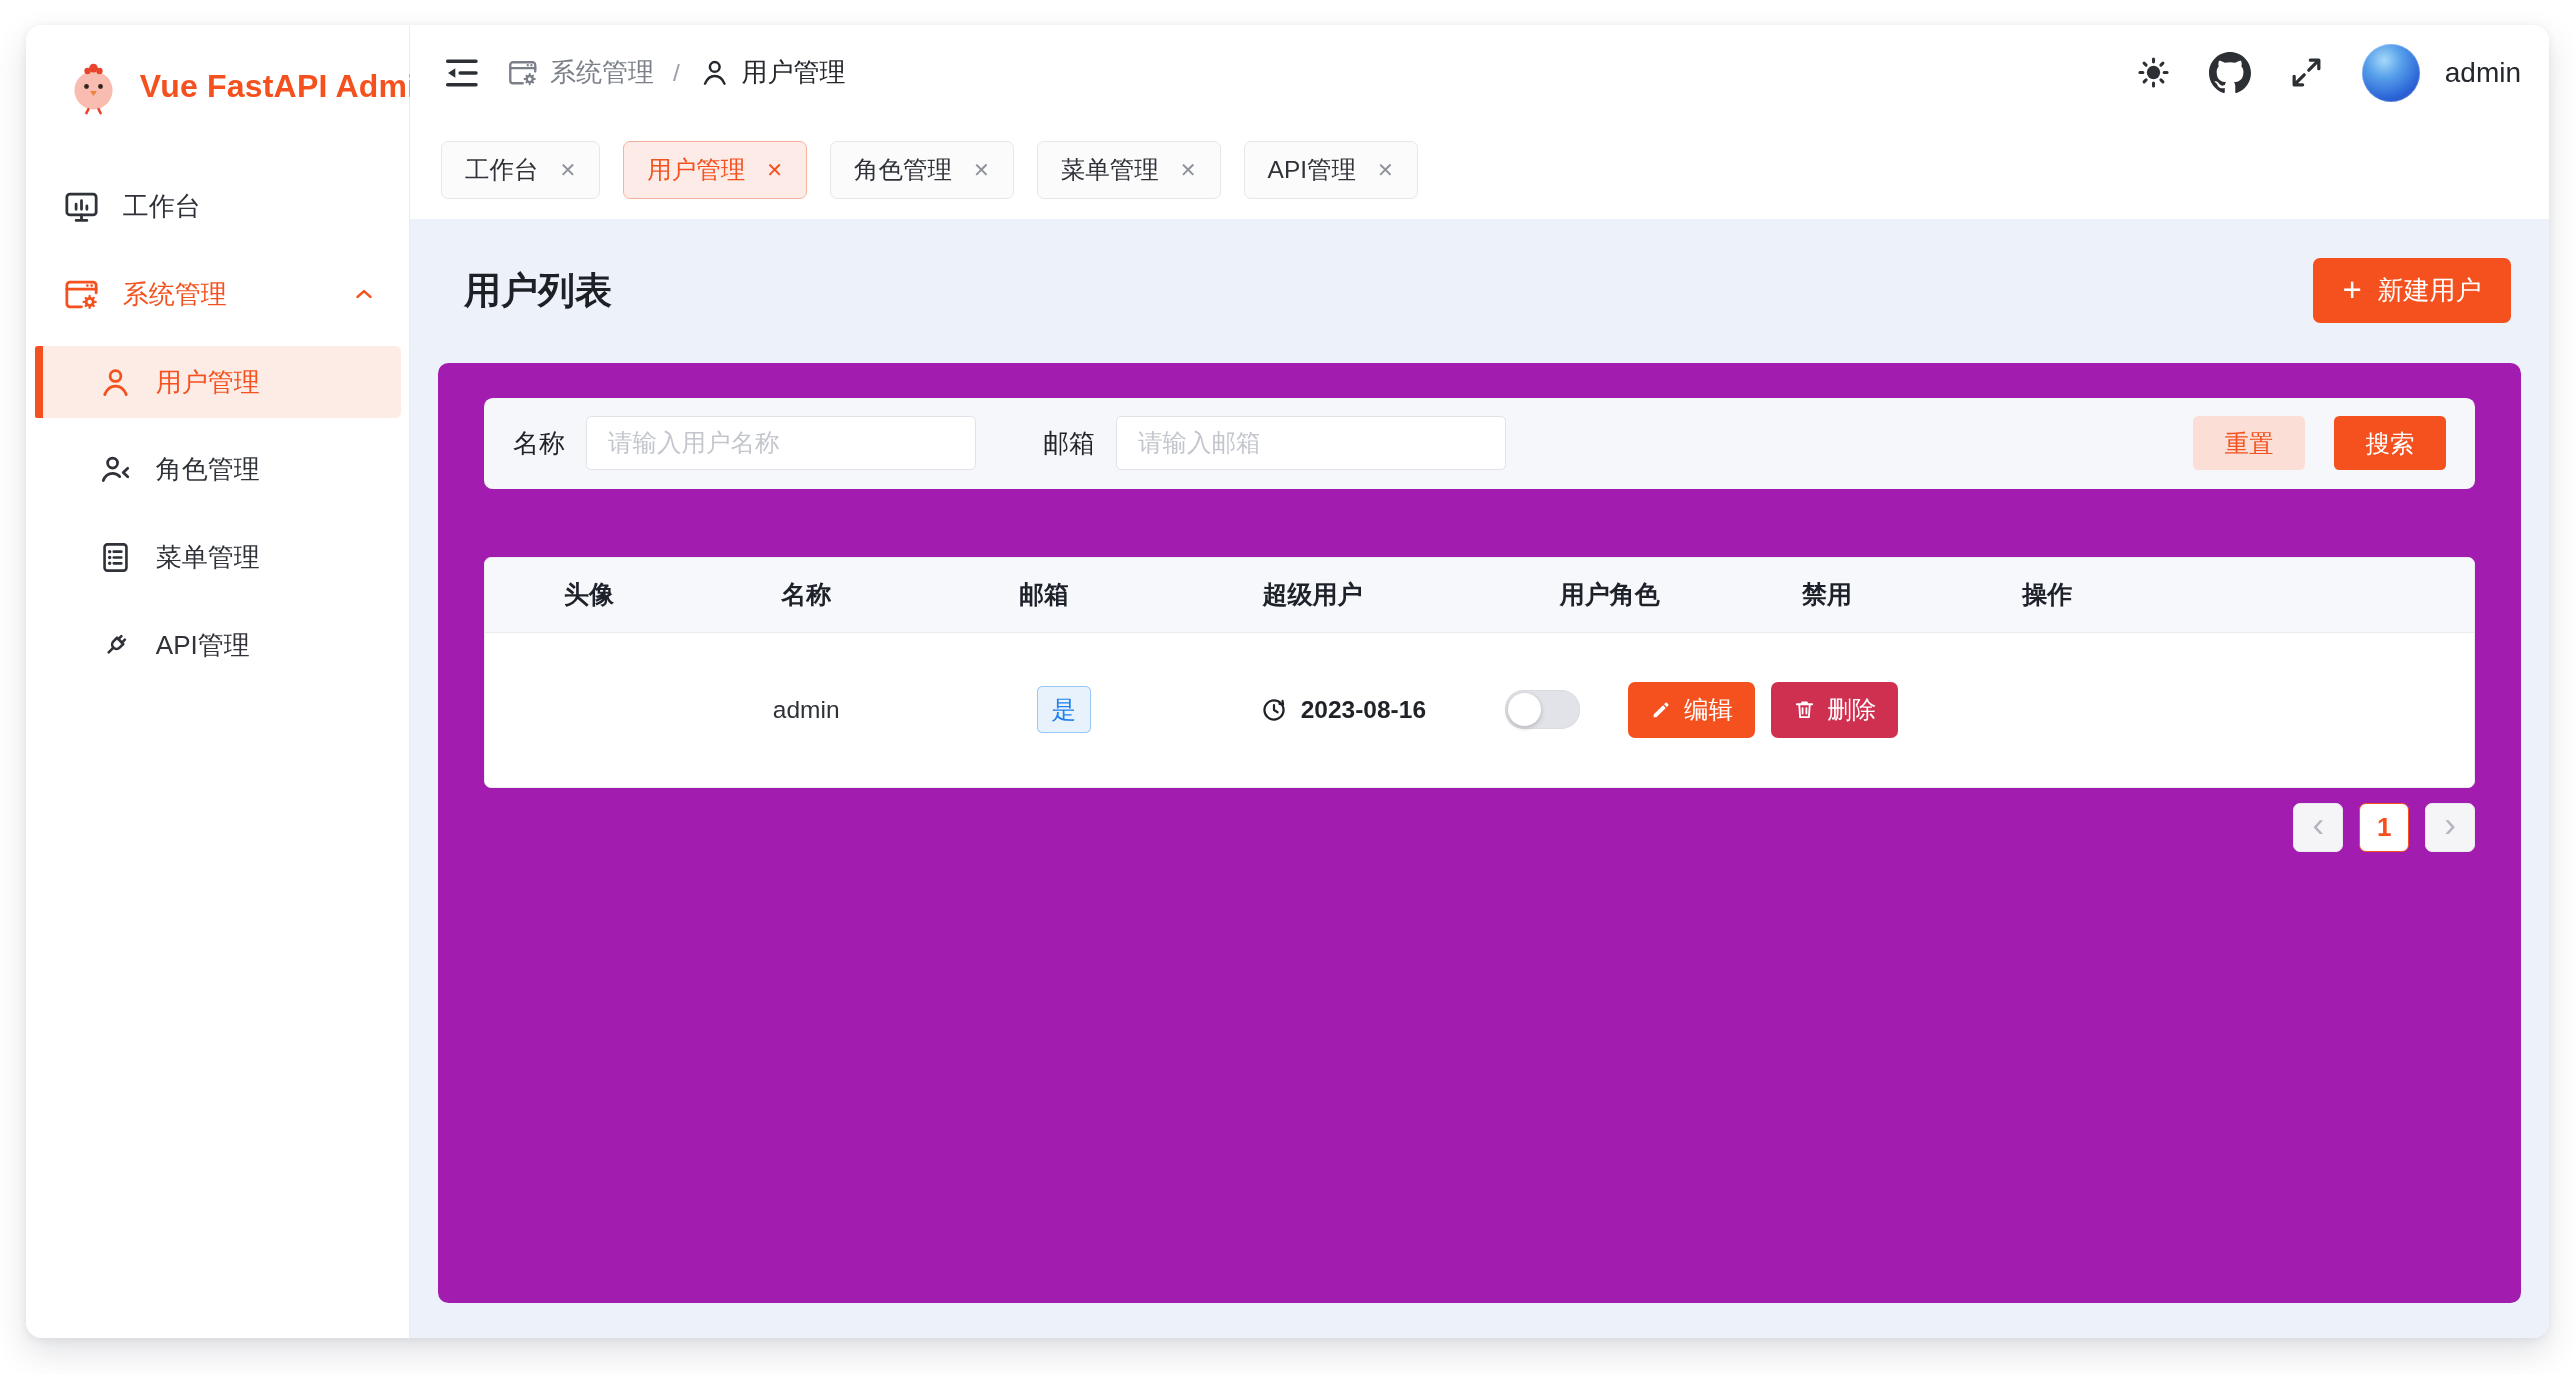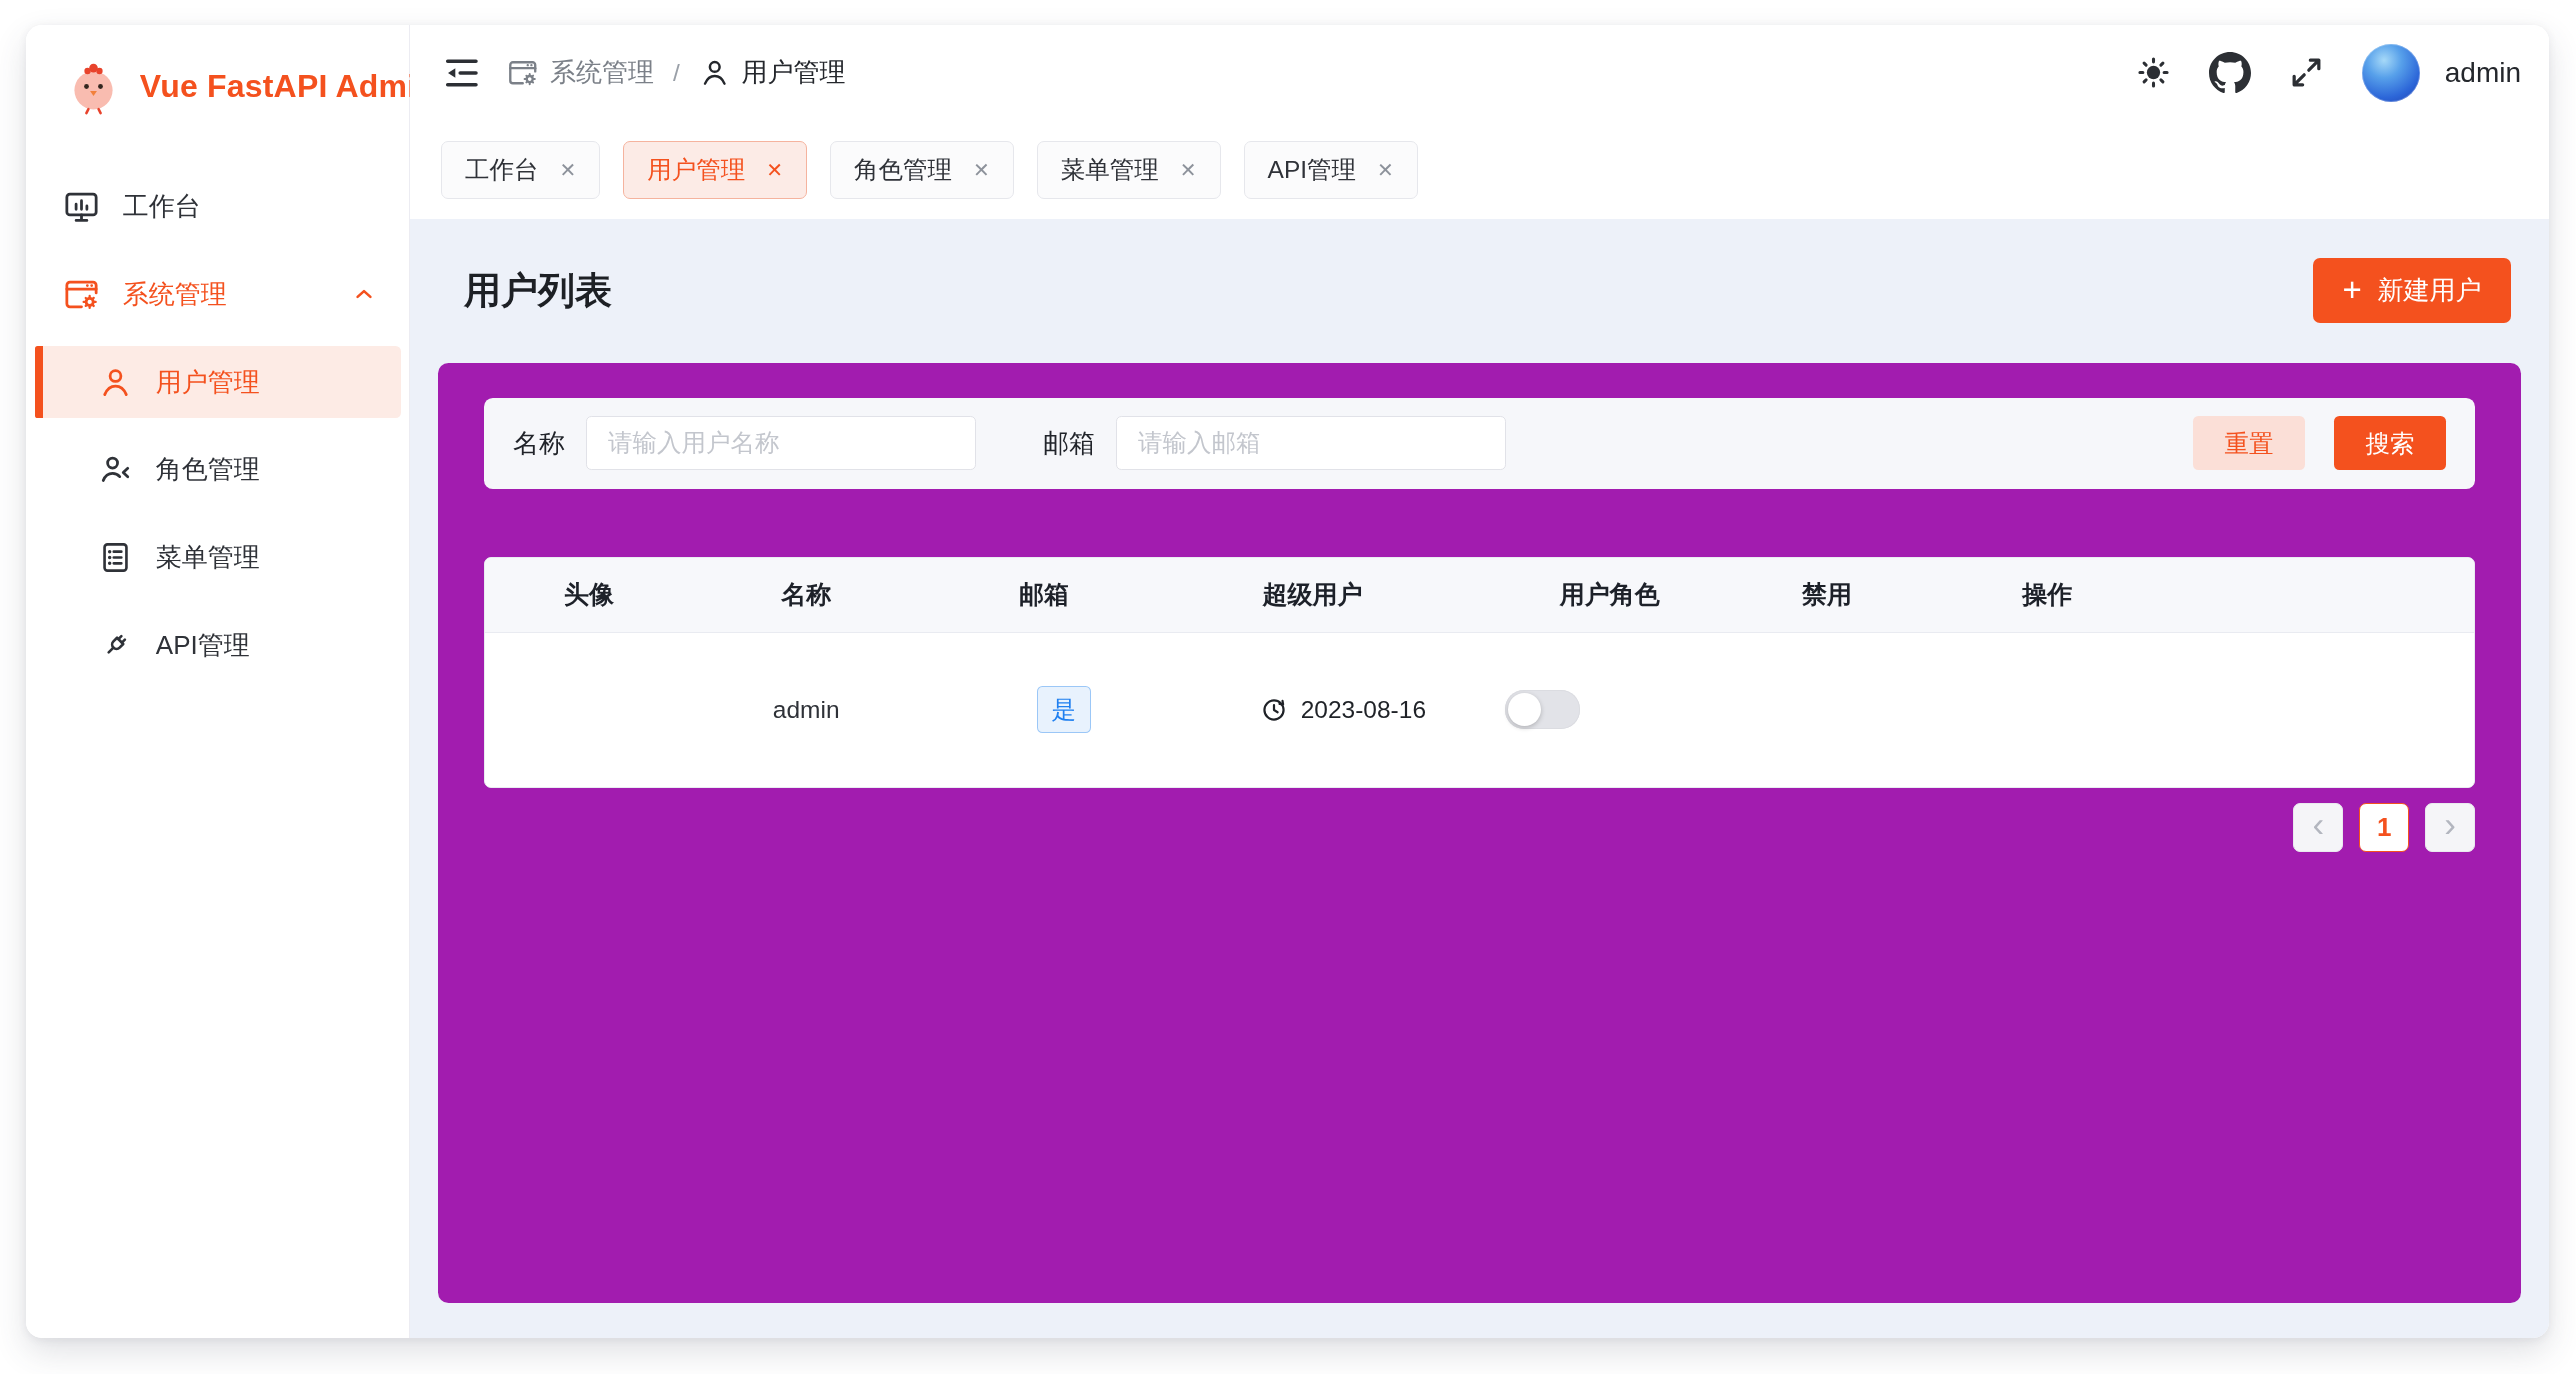--- a/index.html
+++ b/index.html
@@ -99,21 +99,21 @@
   .t-head .t-cell { height:74px; font-size:25px; font-weight:700; color:#1d2129; }
   .t-row { display:flex; background:#fff; }
   .t-row .t-cell { height:154px; font-size:24.5px; color:#2f3238; }
   .c0{width:10.45%;} .c1{width:11.4%;} .c2{width:12.5%;} .c3{width:15.4%;}
   .c4{width:14.5%;} .c5{width:13.6%;} .c6{width:6.45%;} .c7{width:15.7%;}
 
   .tag {
     padding:6.1px 14px; border:0.9px solid rgba(32,128,240,.38); background:rgba(32,128,240,.10);
     color:#2080F0; border-radius:5.3px; font-size:24.5px; line-height:1.35; cursor:pointer;
   }
-  .login-time { display:flex; align-items:center; gap:12.3px; color:#1f2227; }
+  .login-time { display:flex; align-items:center; gap:12.3px; color:#1f2227;font-weight:bold; }
 
   .switch { width:75px; height:39px; border-radius:19px; background:#e2e3e8; position:relative; cursor:pointer; box-shadow:inset 0 0 0 0.9px #dbdce1; }
   .switch .knob { position:absolute; left:2.6px; top:2.6px; width:33px; height:33px; border-radius:50%; background:#fff; box-shadow:0 1.8px 5.3px rgba(0,0,0,.22); }
 
   .ops { display:flex; gap:15.8px; }
   .btn-edit, .btn-delete {
     height:56px; padding:0 22px; display:flex; align-items:center; gap:11.4px;
     color:#fff; border:none; border-radius:7px; font-size:24.5px; cursor:pointer; font-family:inherit;
   }
   .btn-edit { background:#F4511E; }
@@ -358,20 +358,41 @@
                   </svg>
                 </span>
                 <span>2023-08-16</span>
               </span>
             </div>
             <div class="t-cell c6">
               <span class="switch">
                   <span class="knob"></span>
                 </span>
             </div>
+            <div class="t-cell c7">
+              <span class="ops">
+                <button class="btn-edit">
+                  <span>
+                    <svg width="23" height="23" viewBox="0 0 24 24" fill="#fff">
+                      <path d="M3.8 17.3v2.9h2.9l9.8-9.8-2.9-2.9-9.8 9.8zM18.9 8c.5-.5.5-1.2 0-1.7l-1.2-1.2c-.5-.5-1.2-.5-1.7 0l-1.4 1.4 2.9 2.9L18.9 8z"></path>
+                    </svg>
+                  </span>
+                  <span>编辑</span>
+                </button>
+                <button class="btn-delete">
+                  <span>
+                    <svg width="23" height="23" viewBox="0 0 24 24" fill="none" stroke="#fff" stroke-width="1.9" stroke-linecap="round" stroke-linejoin="round">
+                      <path d="M4 6.5h16M9.5 6.5v-2h5v2M6.5 6.5l.9 13.5h9.2l.9-13.5"></path>
+                      <path d="M10 10.5v5.8M14 10.5v5.8"></path>
+                    </svg>
+                  </span>
+                  <span>删除</span>
+                </button>
+              </span>
+            </div>
           </div>
         </div>
 
         <div class="pagination">
           <span class="page-btn nav">
               <span>‹</span>
             </span>
           <span class="page-btn current">1</span>
           <span class="page-btn nav">
               <span>›</span>

